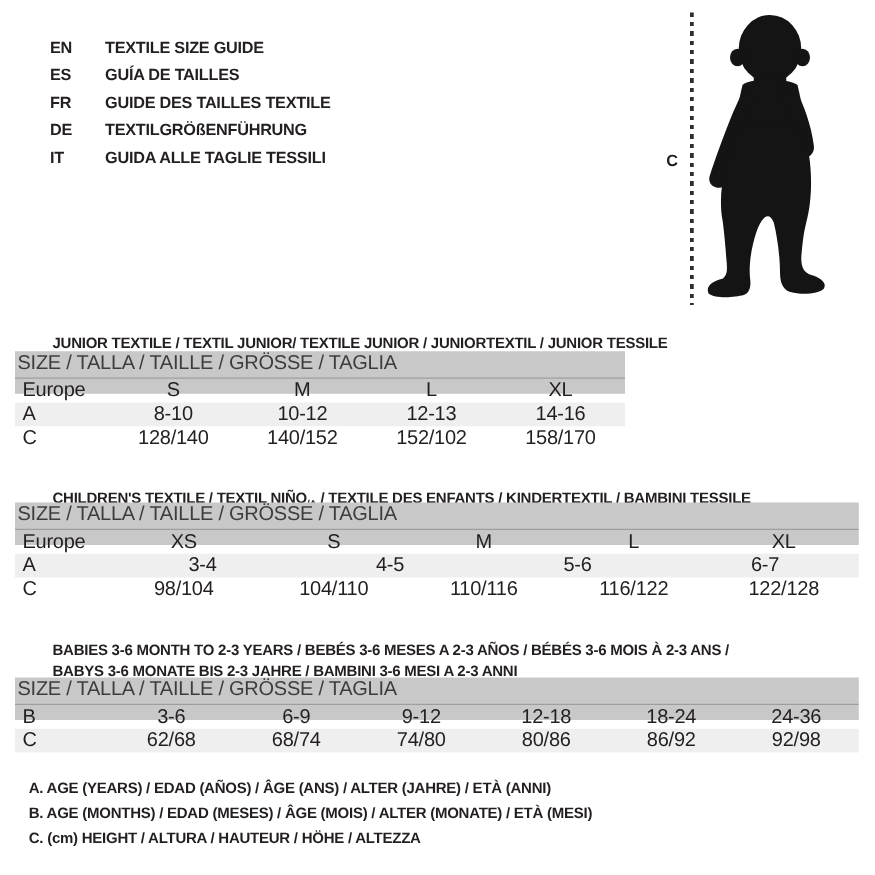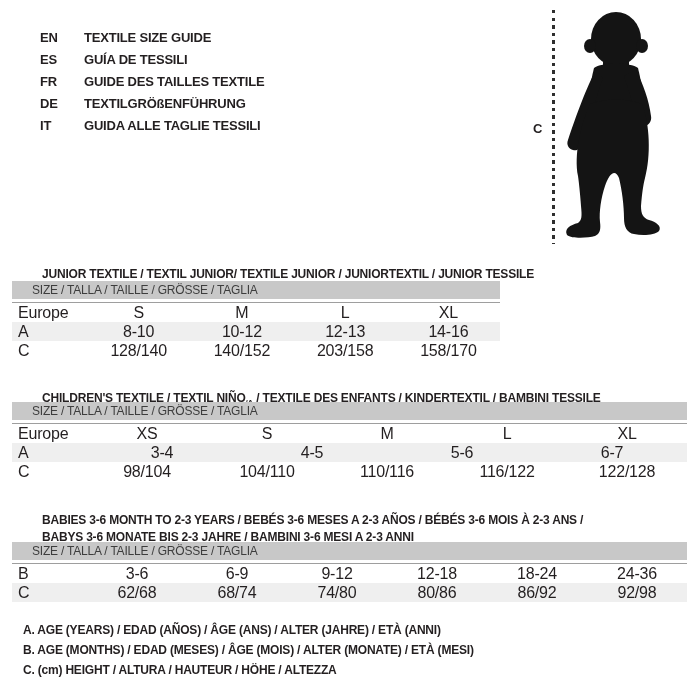--- a/index.html
+++ b/index.html
@@ -24,42 +24,42 @@
   .measure-c{position:absolute;left:533px;top:121px;font-size:13px;font-weight:bold}
   .baby-svg{position:absolute;left:556px;top:8px}
   
   .size-table{position:absolute;left:12px}
   .t0{top:250px;width:488px;height:112px}
   .t1{top:374px;width:675px;height:112px}
   .t2{top:496px;width:675px;height:112px}
   .tbl-title{position:absolute;left:14px;top:0;margin:16px;font-size:12px;font-weight:bold;line-height:17px;white-space:nowrap}
   .tbl-title .sub{font-size:8px;vertical-align:sub}
   .size-bar{
-    position:absolute;left:0;width:100%;height:18px;background:var(--bar);
-    font-size:12px;line-height:19px;padding-left:20px;color:var(--bar-text);white-space:nowrap;
+    position:absolute;left:0;width:100%;height:34px;background:var(--bar);
+    font-size:16px;line-height:19px;padding-left:2px;color:var(--bar-text);white-space:nowrap;
   }
   .t0 .size-bar{top:31px}.t1 .size-bar{top:28px}.t2 .size-bar{top:46px}
   .tbl-rows{position:absolute;left:0;width:100%;border-top:1px solid var(--rule)}
   .t0 .tbl-rows{top:52px}.t1 .tbl-rows{top:49px}.t2 .tbl-rows{top:67px}
   .trow{display:flex;height:19px;line-height:19px;font-size:16px}
   .trow.shaded{background:var(--stripe)}
   .trow .lbl{width:75px;padding-left:6px;flex:0 0 75px}
   .trow .val{flex:1;text-align:center;white-space:nowrap}
   
   .legend{position:absolute;left:23px;top:620px}
   .legend div{font-size:12px;font-weight:bold;line-height:20px;white-space:nowrap}
 </style>
 </head>
 <body>
 
 <div class="sheet">
 
   <ul class="langs" id="langs">
       <li><span class="code">EN</span><span class="lbl">TEXTILE SIZE GUIDE</span></li>
-      <li><span class="code">ES</span><span class="lbl">GUÍA DE TESSILI</span></li>
+      <li><span class="code">ES</span><span class="lbl">GUÍA DE TAILLES</span></li>
       <li><span class="code">FR</span><span class="lbl">GUIDE DES TAILLES TEXTILE</span></li>
       <li><span class="code">DE</span><span class="lbl">TEXTILGRÖßENFÜHRUNG</span></li>
       <li><span class="code">IT</span><span class="lbl">GUIDA ALLE TAGLIE TESSILI</span></li>
     </ul>
 
   <div class="dash-line"></div>
   <span class="measure-c">C</span>
 
   <svg class="baby-svg" width="112" height="236" viewBox="0 0 112 236" aria-hidden="true">
     <g fill="#141414">
@@ -112,21 +112,21 @@
           <span class="lbl">A</span>
           <span class="val">8-10</span>
           <span class="val">10-12</span>
           <span class="val">12-13</span>
           <span class="val">14-16</span>
         </div>
         <div class="trow">
           <span class="lbl">C</span>
           <span class="val">128/140</span>
           <span class="val">140/152</span>
-          <span class="val">203/158</span>
+          <span class="val">152/102</span>
           <span class="val">158/170</span>
         </div>
       </div>
   </section>
 
   <section class="size-table t1">
     <h2 class="tbl-title">
         <div class="title-line"><span>CHILDREN'S TEXTILE / TEXTIL NIÑO</span><span class="sub">/A</span><span> / TEXTILE DES ENFANTS / KINDERTEXTIL / BAMBINI TESSILE</span></div>
       </h2>
     <div class="size-bar">SIZE / TALLA / TAILLE / GRÖSSE / TAGLIA</div>

